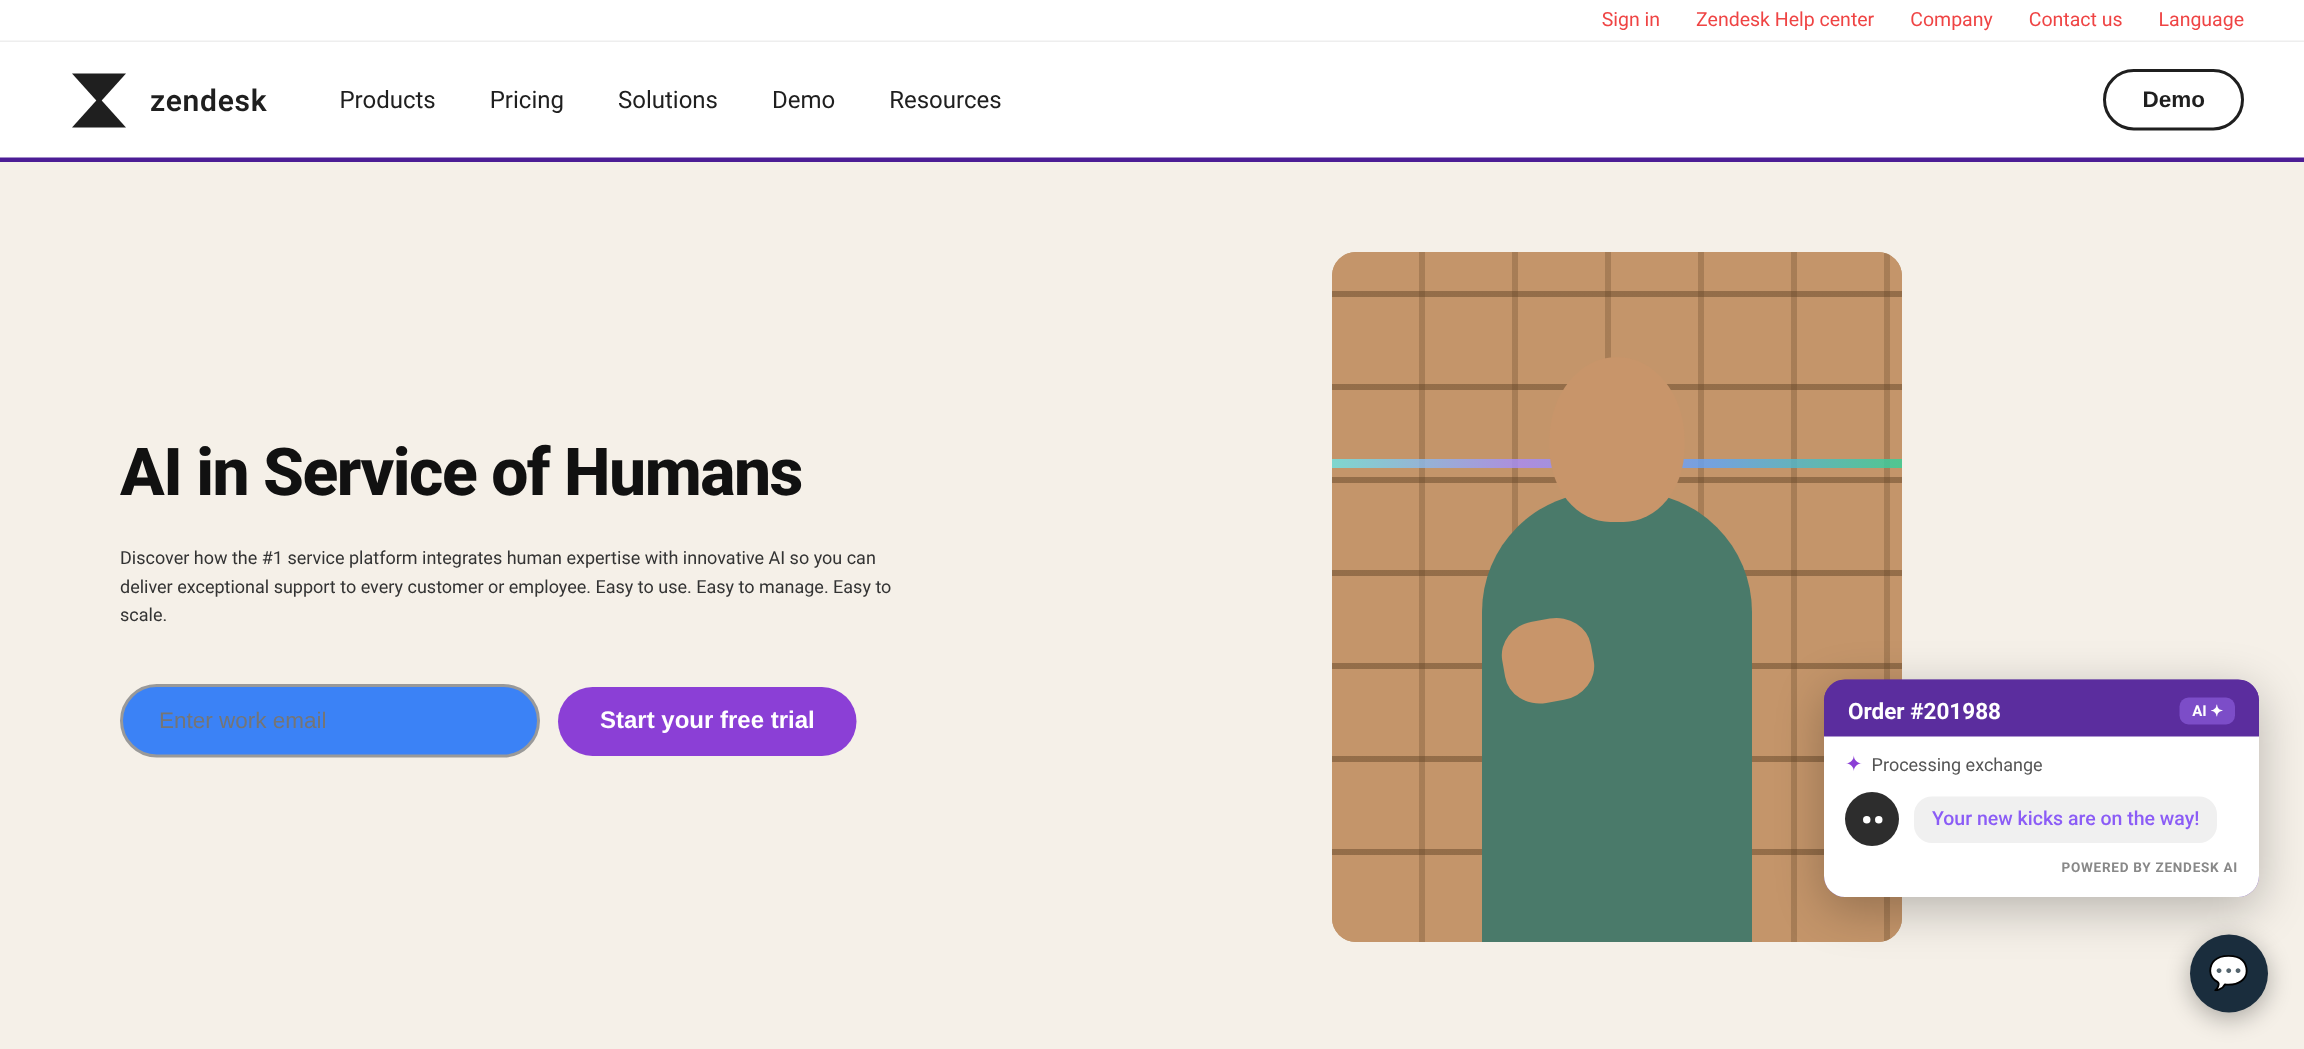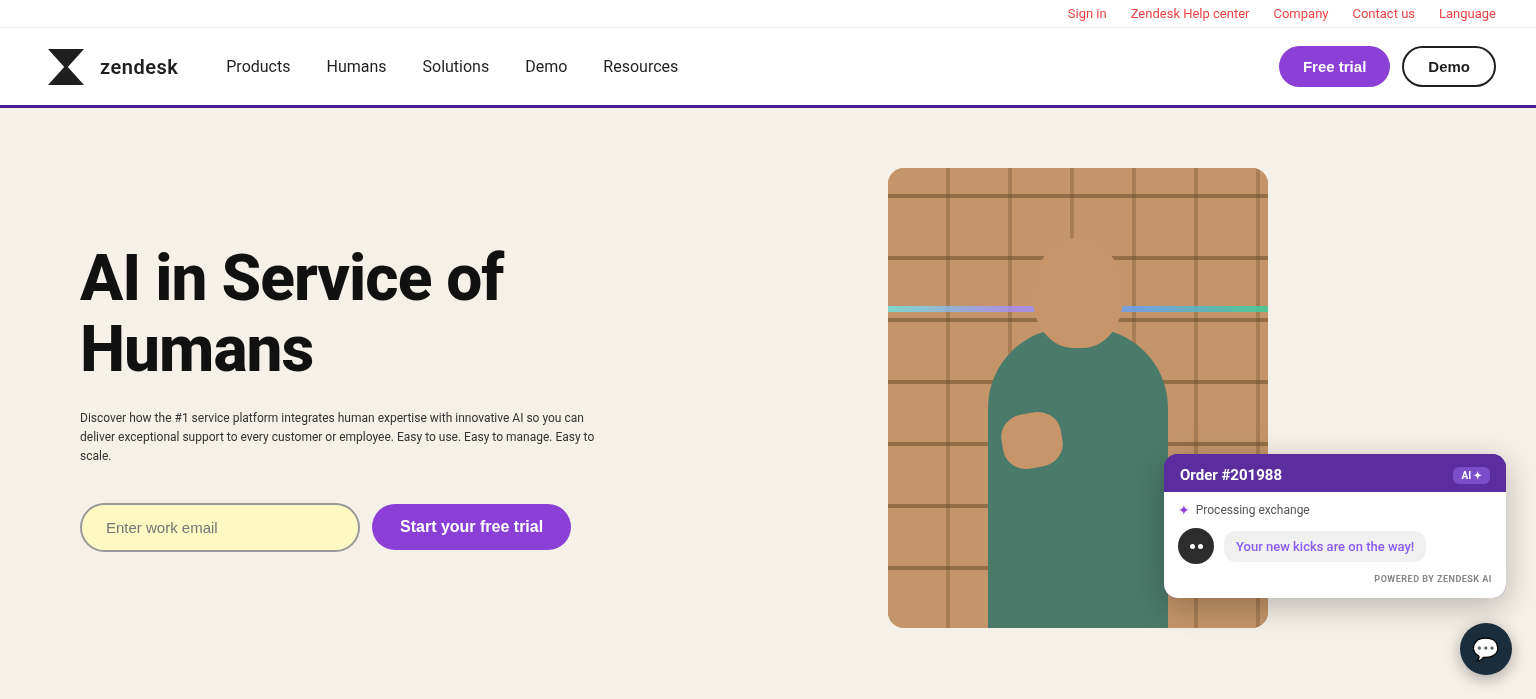--- a/index.html
+++ b/index.html
@@ -107,21 +107,21 @@
       min-height: 580px;
       position: relative;
       overflow: hidden;
     }
     .hero-left {
       flex: 1;
       max-width: 600px;
       padding-right: 40px;
     }
     .hero-title {
-      font-size: 64px;
+      font-size: 44px;
       font-weight: 800;
       line-height: 1.1;
       color: #111;
       margin-bottom: 24px;
       letter-spacing: -1px;
     }
     .hero-description {
       font-size: 12px;
       line-height: 1.6;
       color: #333;
@@ -134,21 +134,21 @@
       gap: 12px;
       flex-wrap: wrap;
     }
     .email-input {
       border: 2px solid #999;
       border-radius: 50px;
       padding: 14px 24px;
       font-size: 15px;
       width: 280px;
       outline: none;
-      background: #fef9c3;
+      background: #3b82f6;
       color: #333;
     }
     .btn-start-trial {
       background: #8b3fd6;
       color: #fff;
       border: none;
       border-radius: 50px;
       padding: 14px 28px;
       font-size: 16px;
       font-weight: 700;
@@ -163,21 +163,21 @@
       justify-content: center;
       align-items: center;
       position: relative;
       min-height: 460px;
     }
     
     .chat-card {
       position: absolute;
       bottom: 30px;
       right: -30px;
-      width: 342px;
+      width: 290px;
       background: #5b2d9e;
       border-radius: 14px;
       overflow: hidden;
       box-shadow: 0 8px 32px rgba(0,0,0,0.25);
       z-index: 10;
     }
     .chat-card-header {
       background: #5b2d9e;
       display: flex;
       align-items: center;
@@ -373,28 +373,27 @@
 
       <polygon points="8,8 44,8 26,28" fill="#1f1f1f"></polygon>
 
       <polygon points="8,44 44,44 26,24" fill="#1f1f1f"></polygon>
     </svg>
     <span class="logo-name">zendesk</span>
   </a>
 
   <div class="nav-links">
     <a class="nav-link">Products</a>
-    <a class="nav-link">Humans</a>
+    <a class="nav-link">Pricing</a>
     <a class="nav-link">Solutions</a>
     <a class="nav-link">Demo</a>
     <a class="nav-link">Resources</a>
   </div>
 
   <div class="nav-actions">
-    <button class="btn-free-trial">Free trial</button>
     <button class="btn-demo-nav">Demo</button>
   </div>
 </nav>
 
 <section class="hero">
   <div class="hero-left">
     <h1 class="hero-title">AI in Service of Humans</h1>
     <p class="hero-description">Discover how the #1 service platform integrates human expertise with innovative AI so you can deliver exceptional support to every customer or employee. Easy to use. Easy to manage. Easy to scale.</p>
     <div class="hero-form">
       <input class="email-input" type="email" placeholder="Enter work email" style="">

